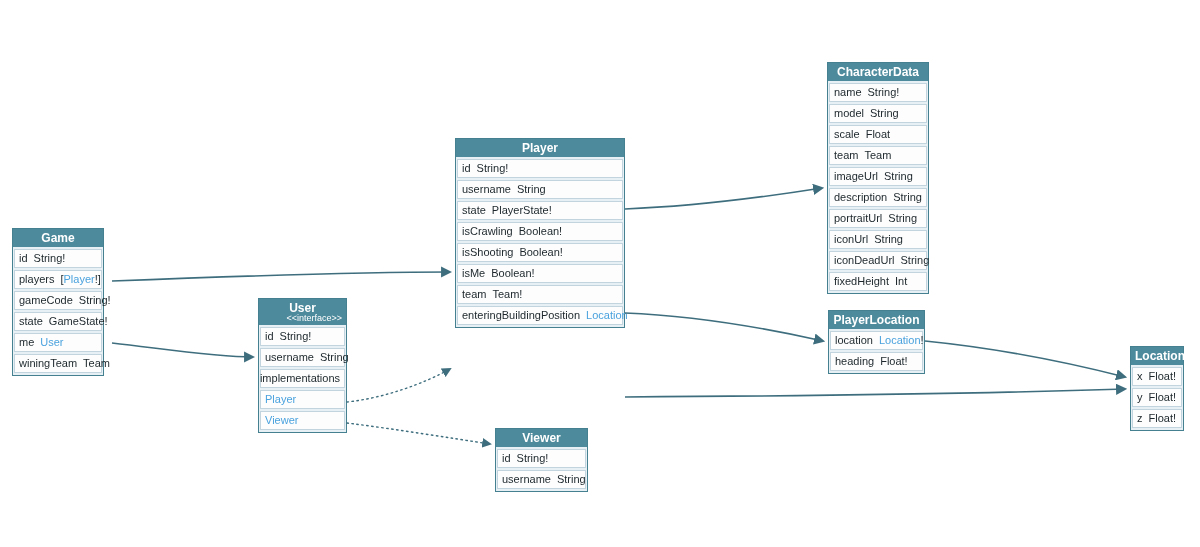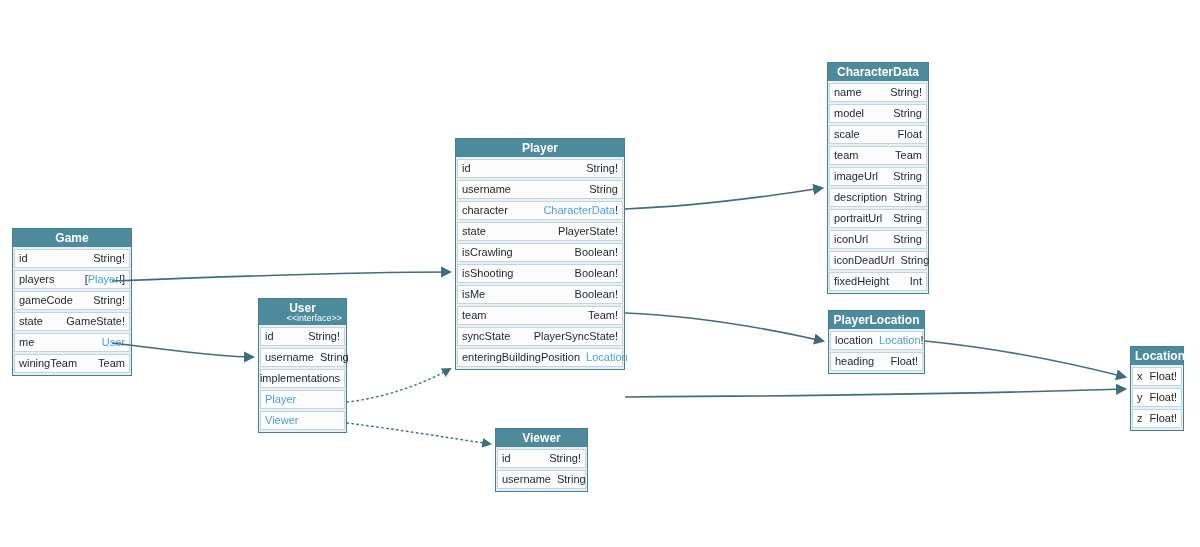--- a/index.html
+++ b/index.html
@@ -29,34 +29,34 @@
     background:var(--header-bg);color:var(--header-text);
     text-align:center;font-size:12px;font-weight:bold;
     padding:2px 4px 2px;cursor:pointer;
   }
   .tbl-header .subtitle{
     font-size:9px;font-weight:normal;line-height:9px;margin-top:-1px;text-align:right;
   }
   .row{
     background:var(--row-bg);border:1px solid var(--row-border);
     margin:2px 1px;height:19px;line-height:17px;
-    display:flex;justify-content:space-between;align-items:center;
+    display:flex;justify-content:flex-start;align-items:center;
     padding:0 4px;font-size:11px;white-space:nowrap;
     box-sizing:border-box;color:var(--field-text);cursor:pointer;
   }
   .row.section{justify-content:flex-end;}
   .row.linkrow{justify-content:flex-start;}
   .link{color:var(--link);}
   .fname{margin-right:6px;}
 </style>
 </head>
 <body>
 
 <div class="canvas" id="canvas">
-    <div class="type-table" style="left: 12px; top: 228px; width: 120px;">
+    <div class="type-table" style="left: 12px; top: 228px; width: 92px;">
       <div class="tbl-header">
         <div>Game</div>
       </div>
       <div class="row">
         <span class="fname">id</span>
         <span class="ftype"><span>String!</span></span>
       </div>
       <div class="row">
         <span class="fname">players</span>
         <span class="ftype"><span>[</span><span class="link">Player</span><span>!]</span></span>
@@ -107,46 +107,38 @@
       </div>
       <div class="row">
         <span class="fname">id</span>
         <span class="ftype"><span>String!</span></span>
       </div>
       <div class="row">
         <span class="fname">username</span>
         <span class="ftype"><span>String</span></span>
       </div>
       <div class="row">
-        <span class="fname">character</span>
-        <span class="ftype"><span class="link">CharacterData</span><span>!</span></span>
-      </div>
-      <div class="row">
         <span class="fname">state</span>
         <span class="ftype"><span>PlayerState!</span></span>
       </div>
       <div class="row">
         <span class="fname">isCrawling</span>
         <span class="ftype"><span>Boolean!</span></span>
       </div>
       <div class="row">
         <span class="fname">isShooting</span>
         <span class="ftype"><span>Boolean!</span></span>
       </div>
       <div class="row">
         <span class="fname">isMe</span>
         <span class="ftype"><span>Boolean!</span></span>
       </div>
       <div class="row">
         <span class="fname">team</span>
         <span class="ftype"><span>Team!</span></span>
-      </div>
-      <div class="row">
-        <span class="fname">syncState</span>
-        <span class="ftype"><span>PlayerSyncState!</span></span>
       </div>
       <div class="row">
         <span class="fname">enteringBuildingPosition</span>
         <span class="ftype"><span class="link">Location</span></span>
       </div>
     </div>
     <div class="type-table" style="left: 495px; top: 428px; width: 93px;">
       <div class="tbl-header">
         <div>Viewer</div>
       </div>

